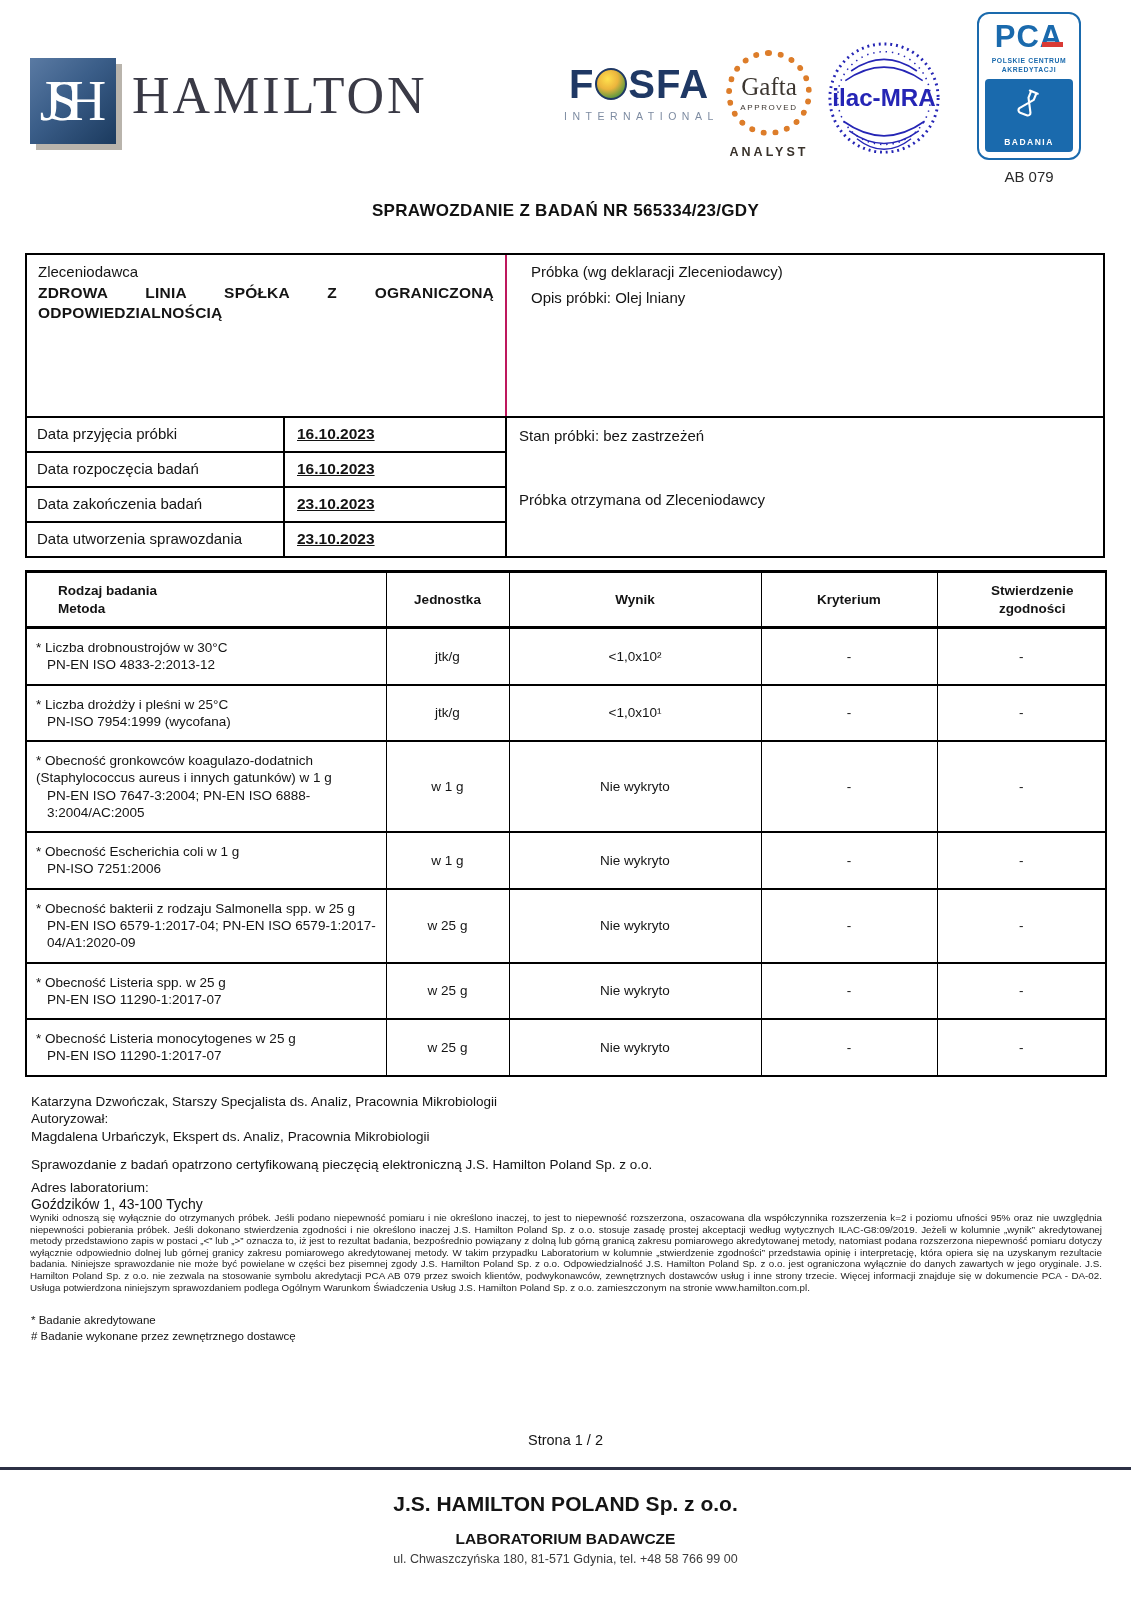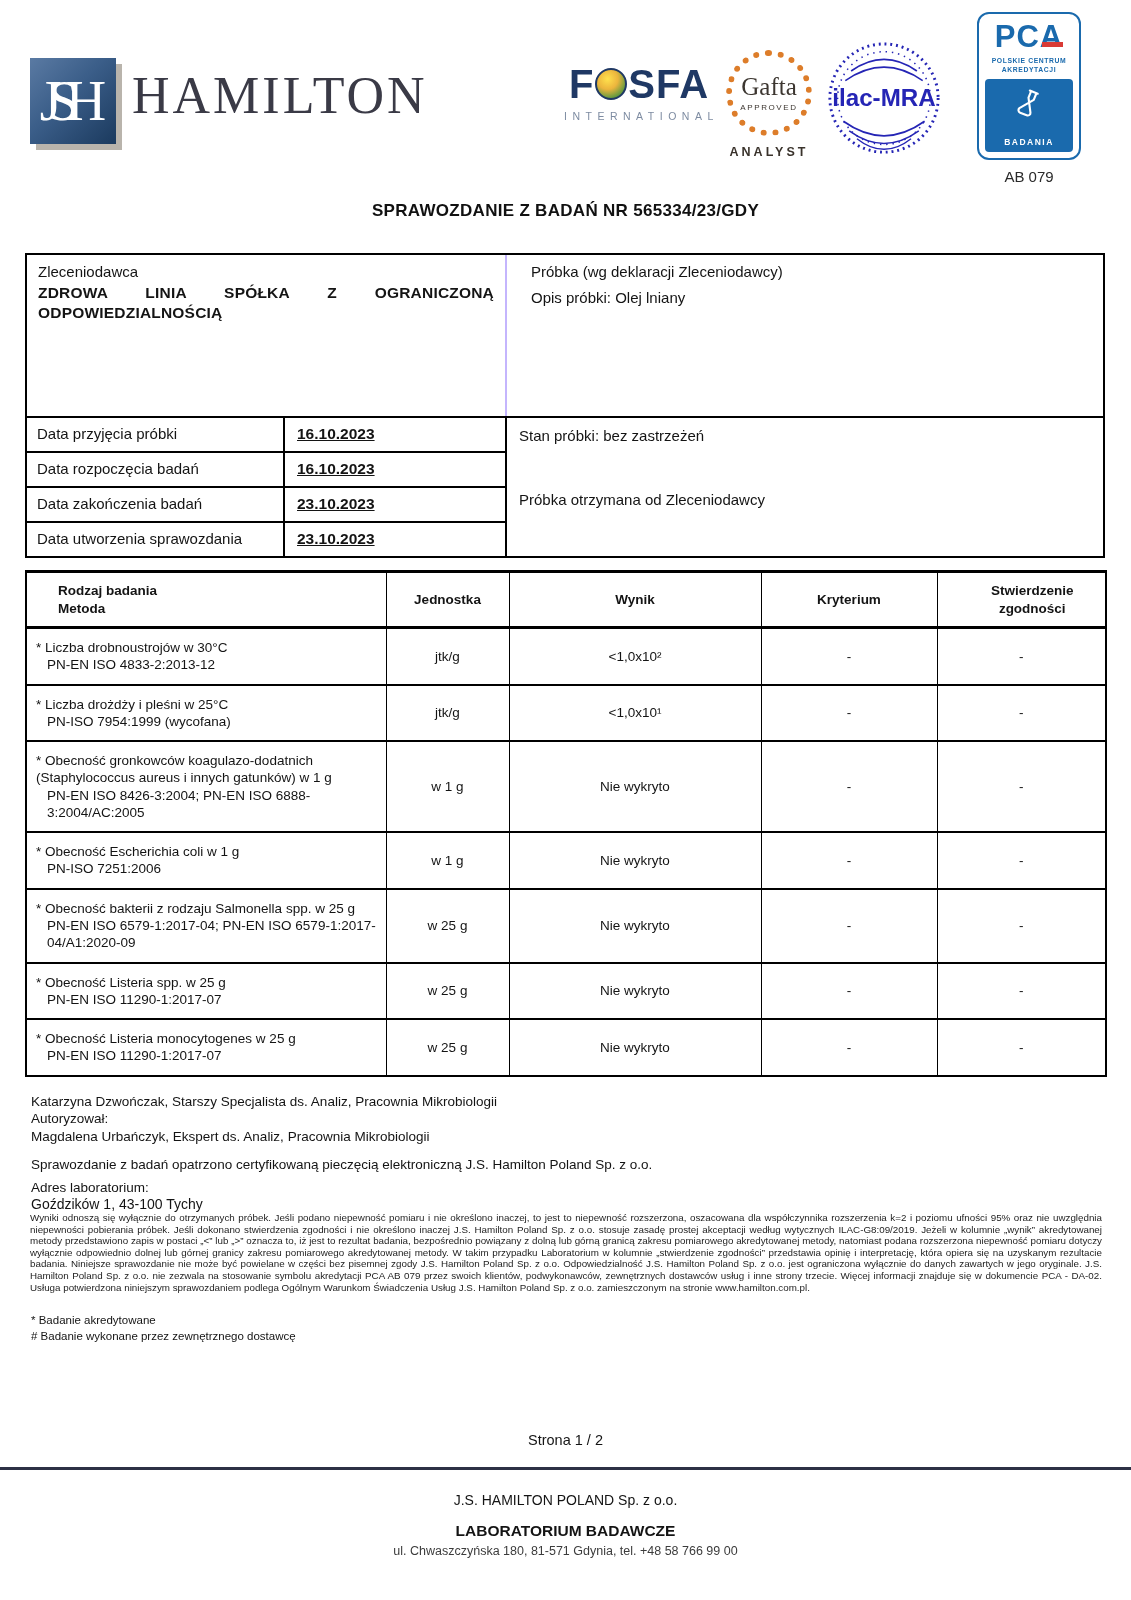--- a/index.html
+++ b/index.html
@@ -65,21 +65,21 @@
   .report-title {
     position:absolute; left:0; top:201px; width:100%; text-align:center;
     font-size:17px; font-weight:700; letter-spacing:0.3px; color:#111;
   }
 
   
   .table-a {
     position:absolute; left:25px; top:253px; width:1080px; height:165px;
     border:2px solid #000; display:flex;
   }
-  .table-a .cell-left { width:480px; border-right:2px solid #c4b5fd; padding:8px 11px; }
+  .table-a .cell-left { width:480px; border-right:2px solid #be185d; padding:8px 11px; }
   .table-a .cell-right { flex:1; padding:8px 24px; }
   .client-label { font-size:15px; }
   .client-name { margin-top:3px; font-size:15.5px; font-weight:bold; text-align:justify; letter-spacing:0.2px; line-height:1.3; }
   .sample-header { font-size:15px; }
   .sample-desc { margin-top:9px; font-size:15px; }
 
   .table-b {
     position:absolute; left:25px; top:416px; width:1080px;
     border:2px solid #000; display:flex;
   }
@@ -116,21 +116,21 @@
   .lab-addr { position:absolute; left:31px; top:1196px; font-size:14px; }
   .disclaimer {
     position:absolute; left:30px; top:1212px; width:1072px;
     font-size:9.8px; line-height:1.185; text-align:justify; color:#1d1d1d;
   }
   .legal-notes { position:absolute; left:31px; top:1312px; font-size:11.5px; line-height:1.4; }
 
   .page-indicator { position:absolute; left:0; top:1432px; width:100%; text-align:center; font-size:14.5px; }
   .footer-rule { position:absolute; left:0; top:1467px; width:1131px; height:3px; background:#2d3145; }
   .company-footer { position:absolute; left:0; top:1492px; width:100%; text-align:center; }
-  .company-name { font-size:14px; font-weight:normal; }
+  .company-name { font-size:21px; font-weight:bold; }
   .company-lab { margin-top:14px; font-size:15.5px; font-weight:bold; }
   .company-addr { margin-top:4px; font-size:12.5px; color:#3c3c3c; }
 </style>
 </head>
 <body>
 
 <div class="page">
 
   <div class="jsh-box">
     <span class="jsh-letters">JSH</span>
@@ -262,21 +262,21 @@
           <div class="test-method">PN-ISO 7954:1999 (wycofana)</div>
         </td>
         <td class="cc">jtk/g</td>
         <td class="cc">&lt;1,0x10¹</td>
         <td class="cc">-</td>
         <td class="cc">-</td>
       </tr>
       <tr>
         <td class="c-first">
           <div class="test-name">* Obecność gronkowców koagulazo-dodatnich (Staphylococcus aureus i innych gatunków) w 1 g</div>
-          <div class="test-method">PN-EN ISO 8426-3:2004; PN-EN ISO 6888-3:2004/AC:2005</div>
+          <div class="test-method">PN-EN ISO 7647-3:2004; PN-EN ISO 6888-3:2004/AC:2005</div>
         </td>
         <td class="cc">w 1 g</td>
         <td class="cc">Nie wykryto</td>
         <td class="cc">-</td>
         <td class="cc">-</td>
       </tr>
       <tr>
         <td class="c-first">
           <div class="test-name">* Obecność Escherichia coli w 1 g</div>
           <div class="test-method">PN-ISO 7251:2006</div>

